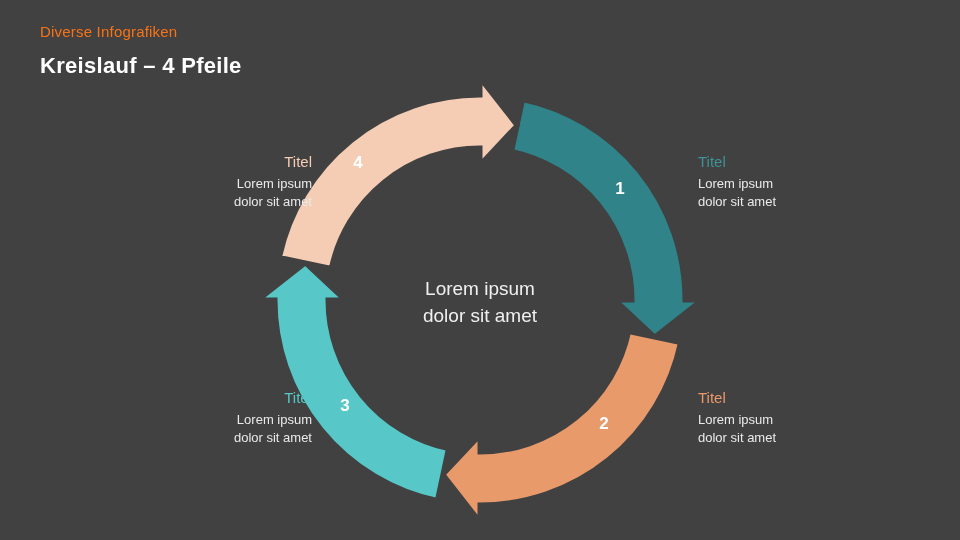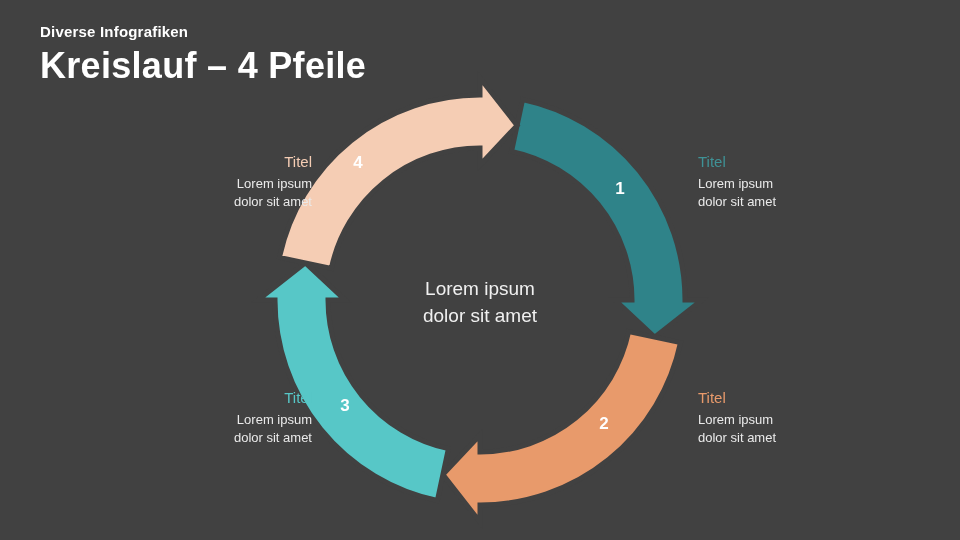--- a/index.html
+++ b/index.html
@@ -15,29 +15,29 @@
     overflow: hidden;
     font-family: "Liberation Sans", sans-serif;
     -webkit-font-smoothing: antialiased;
   }
   .header {
     position: absolute;
     left: 40px;
     top: 22px;
   }
   .subtitle {
-    color: #ffffff;
+    color: #f97316;
     font-size: 15px;
     letter-spacing: 0.2px;
-    font-weight: 700;
+    font-weight: 400;
     line-height: 20px;
   }
   .title {
     color: #ffffff;
-    font-size: 36px;
+    font-size: 22px;
     font-weight: bold;
     letter-spacing: 0.3px;
     line-height: 34px;
     margin-top: 7px;
   }
   .diagram {
     position: absolute;
     left: 0;
     top: 0;
     width: 960px;

